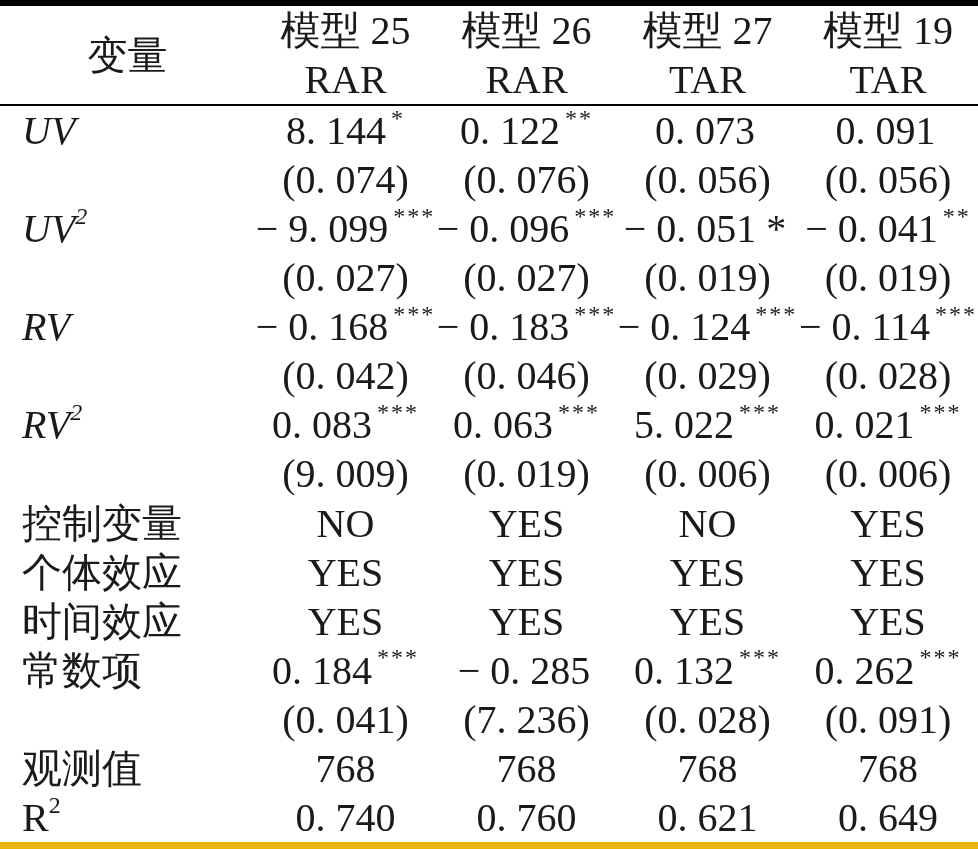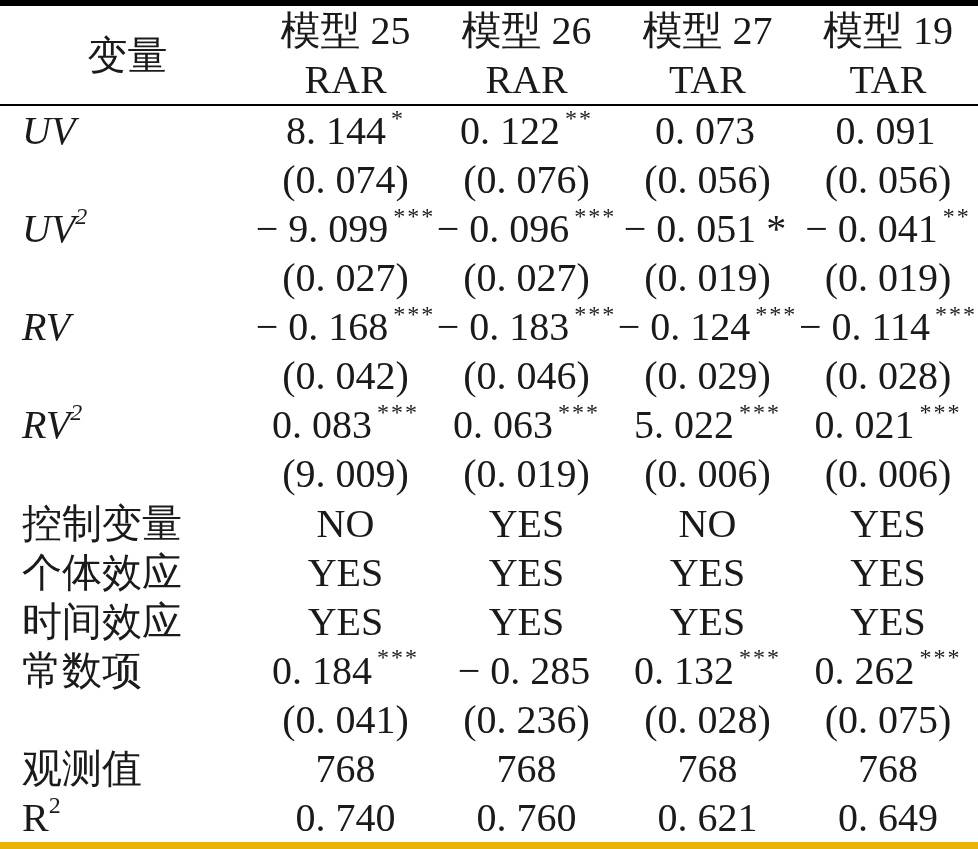--- a/index.html
+++ b/index.html
@@ -178,23 +178,23 @@
       <tr>
         <td class="row-label"><span>常数项</span></td>
         <td><span>0. 184</span><sup class="stars">***</sup></td>
         <td><span>− 0. 285</span><sup class="stars"></sup></td>
         <td><span>0. 132</span><sup class="stars">***</sup></td>
         <td><span>0. 262</span><sup class="stars">***</sup></td>
       </tr>
       <tr>
         <td class="row-label"></td>
         <td><span>(0. 041)</span></td>
-        <td><span>(0. 236)</span></td>
+        <td><span>(7. 236)</span></td>
         <td><span>(0. 028)</span></td>
-        <td><span>(0. 075)</span></td>
+        <td><span>(0. 091)</span></td>
       </tr>
 
       <tr>
         <td class="row-label"><span>观测值</span><sup class="exp"></sup></td>
         <td><span>768</span></td>
         <td><span>768</span></td>
         <td><span>768</span></td>
         <td><span>768</span></td>
       </tr>
 

